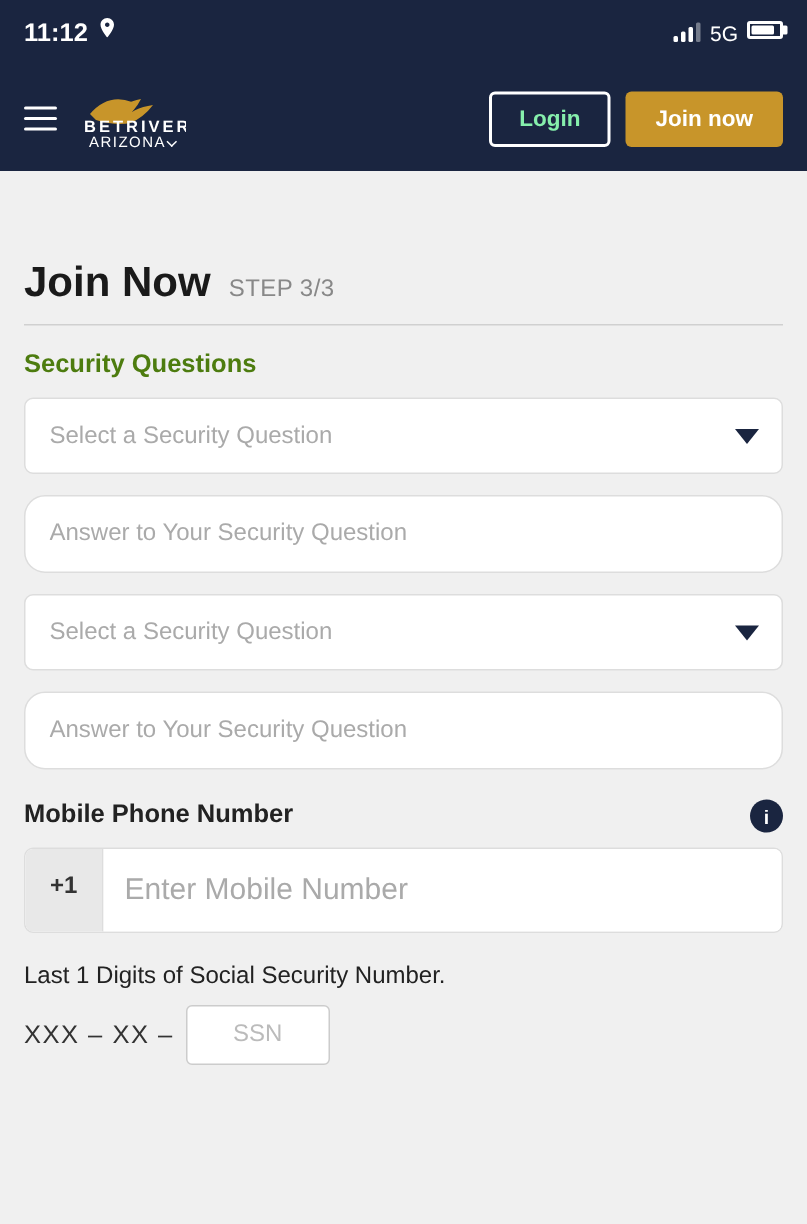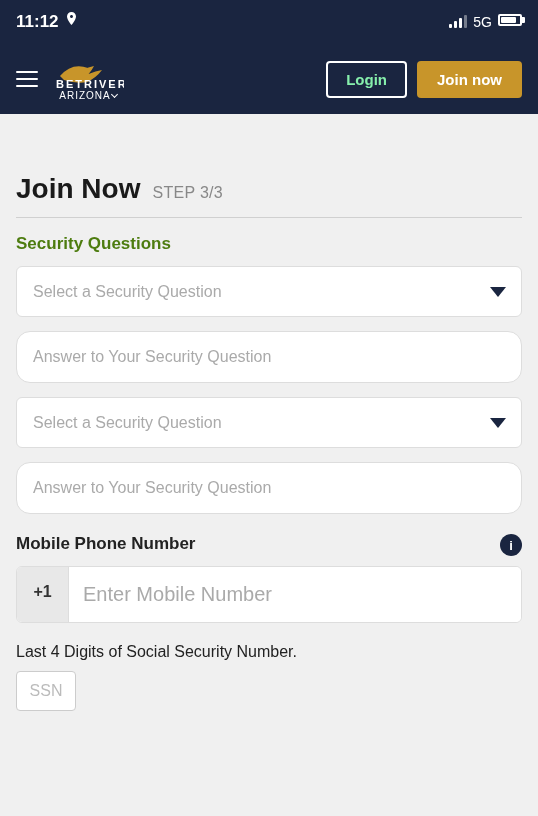--- a/index.html
+++ b/index.html
@@ -312,21 +312,21 @@
       align-items: center;
       gap: 8px;
     }
     .ssn-mask {
       font-size: 17px;
       color: #333;
       font-weight: 500;
       letter-spacing: 1px;
     }
     .ssn-input {
-      width: 60px;
+      width: 96px;
       border: 1.5px solid #ccc;
       border-radius: 4px;
       padding: 10px 12px;
       font-size: 16px;
       color: #0f766e;
       outline: none;
       background: white;
       text-align: center;
     }
     .ssn-input::placeholder {
@@ -427,19 +427,20 @@
       <span class="phone-label">Mobile Phone Number</span>
       <div class="info-icon">i</div>
     </div>
     <div class="phone-input-row">
       <div class="phone-prefix">+1</div>
       <input type="tel" class="phone-input" placeholder="Enter Mobile Number" style="">
     </div>
   </div>
 
   <div class="ssn-section">
-    <div class="ssn-label">Last 4 Digits of Social Security Number.</div>
+    <div class="ssn-label">Last 1 Digits of Social Security Number.</div>
     <div class="ssn-row">
+      <span class="ssn-mask">XXX – XX –</span>
       <input type="text" class="ssn-input" maxlength="4" placeholder="SSN" style="">
     </div>
   </div>
 
 </div>
 
 </body></html>

